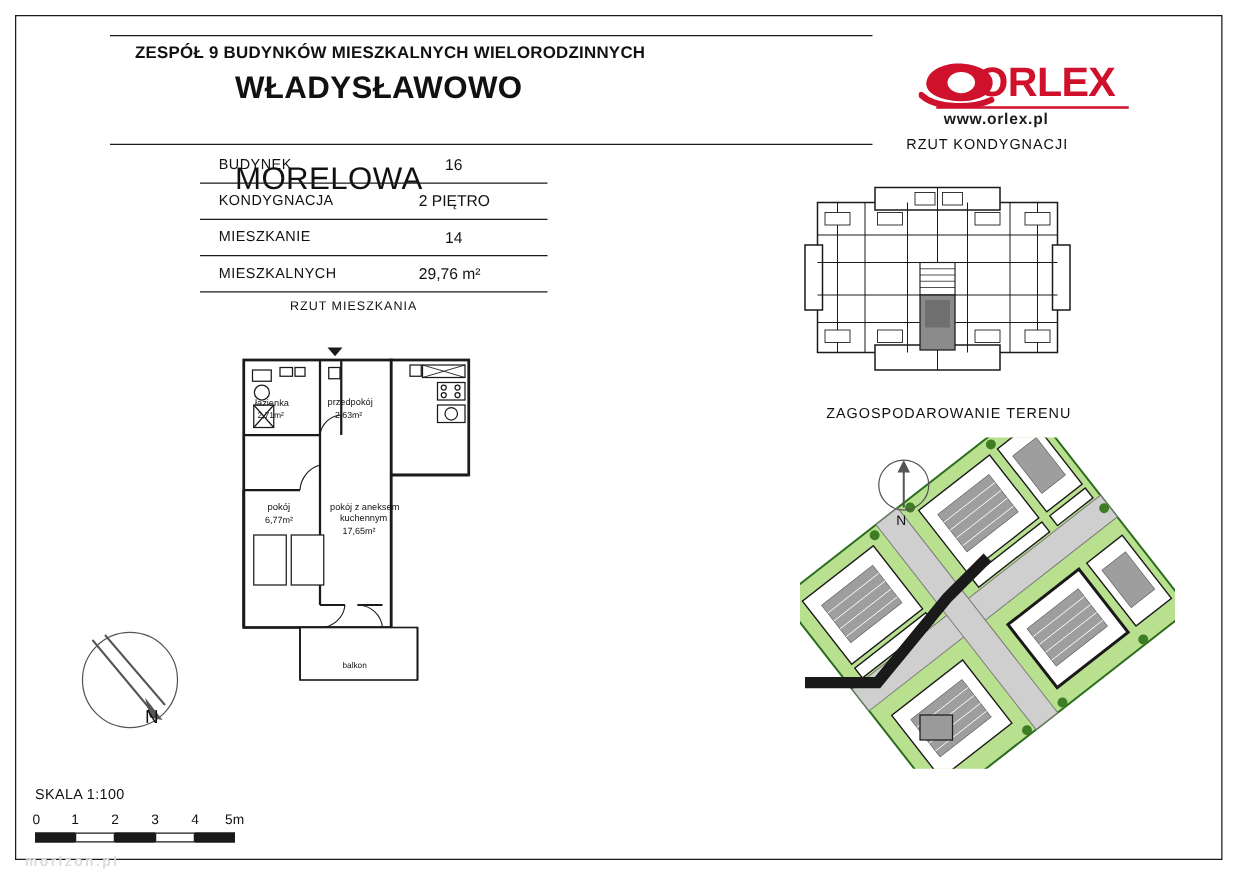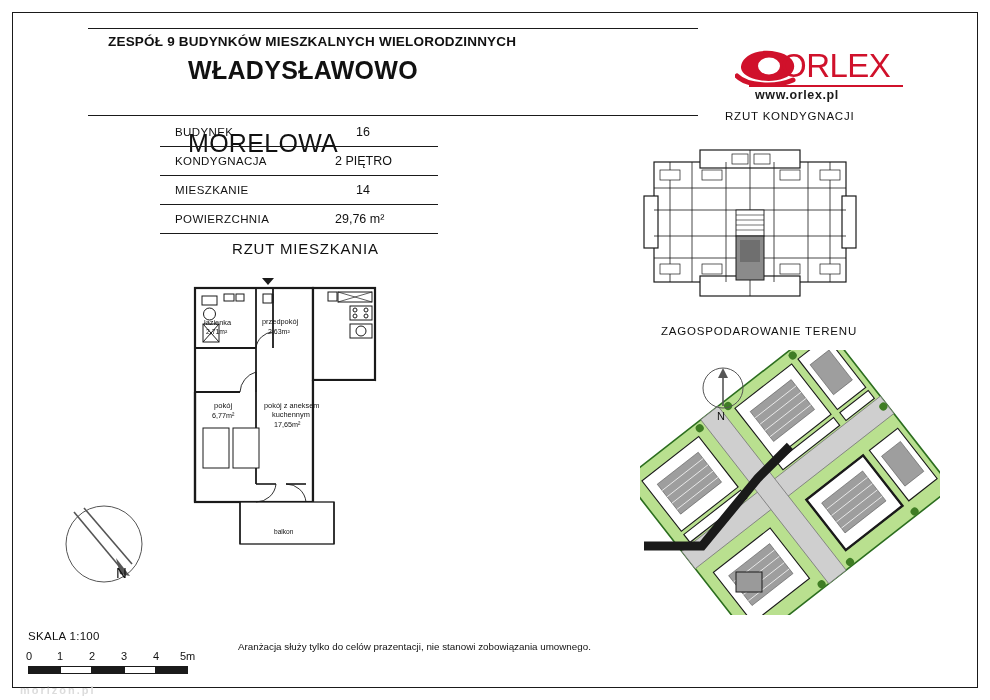--- a/index.html
+++ b/index.html
@@ -43,21 +43,21 @@
 
   
   #logo {
     position:absolute; left:735px; top:42px; width:180px; height:62px;
   }
   #logo .swoosh {
     position:absolute; left:0; top:4px; width:72px; height:40px;
   }
   #logo .brand {
     position:absolute; left:46px; top:5px;
-    font-size:33px; font-weight:400; color:#d0112b;
+    font-size:33px; font-weight:700; color:#d0112b;
     letter-spacing:-0.5px;
     font-family:"Liberation Sans", sans-serif;
   }
   #logo .www {
     position:absolute; left:20px; top:46px;
     font-size:12.5px; font-weight:700; color:#1a1a1a; letter-spacing:0.6px;
   }
   #logo .rule {
     position:absolute; left:14px; top:43px; width:154px; height:2px; background:#d0112b;
   }
@@ -73,21 +73,21 @@
   #info .k {
     position:absolute; left:15px; top:8px; font-size:11.5px; letter-spacing:0.4px; color:#111;
   }
   #info .v {
     position:absolute; left:175px; top:7px; font-size:12.5px; color:#111; text-align:left;
     white-space:nowrap;
   }
   #info .v.num { left:196px; }
 
   #rzut-mieszkania-label {
-    position:absolute; left:232px; top:240px; font-size:15px; letter-spacing:0.8px;
+    position:absolute; left:232px; top:240px; font-size:10px; letter-spacing:0.8px;
   }
 
   
   #rzut-kond-label {
     position:absolute; left:679px; top:110px; font-size:11.5px; letter-spacing:0.8px;padding-left:46px;
   }
   #zagosp-label {
     position:absolute; left:661px; top:325px; font-size:11.5px; letter-spacing:0.8px;
   }
 
@@ -147,21 +147,21 @@
     </div>
     <div class="row">
       <div class="k">KONDYGNACJA</div>
       <div class="v">2 PIĘTRO</div>
     </div>
     <div class="row">
       <div class="k">MIESZKANIE</div>
       <div class="v num">14</div>
     </div>
     <div class="row">
-      <div class="k">POWIERZCHNIA</div>
+      <div class="k">MIESZKALNYCH</div>
       <div class="v">29,76 m²</div>
     </div>
   </div>
 
   <div id="rzut-mieszkania-label">RZUT MIESZKANIA</div>
   <div id="rzut-kond-label">RZUT  KONDYGNACJI</div>
   <div id="zagosp-label">ZAGOSPODAROWANIE  TERENU</div>
 
   <div id="plan-apartment">
     <svg viewBox="0 0 230 300" width="230" height="300">
@@ -390,17 +390,16 @@
     <div class="seg" style="left:128px;top:16px; background:#1a1a1a;"></div>
     <div class="num" style="left:-2px;">0</div>
     <div class="num" style="left:29px;">1</div>
     <div class="num" style="left:61px;">2</div>
     <div class="num" style="left:93px;">3</div>
     <div class="num" style="left:125px;">4</div>
     <div class="num" style="left:152px;">5m</div>
   </div>
 
   <div id="disclaimer">
-    <div>Aranżacja służy tylko do celów prazentacji, nie stanowi zobowiązania umownego.</div>
   </div>
 
   <div id="watermark">morizon.pl</div>
 </div>
 
 </body></html>

